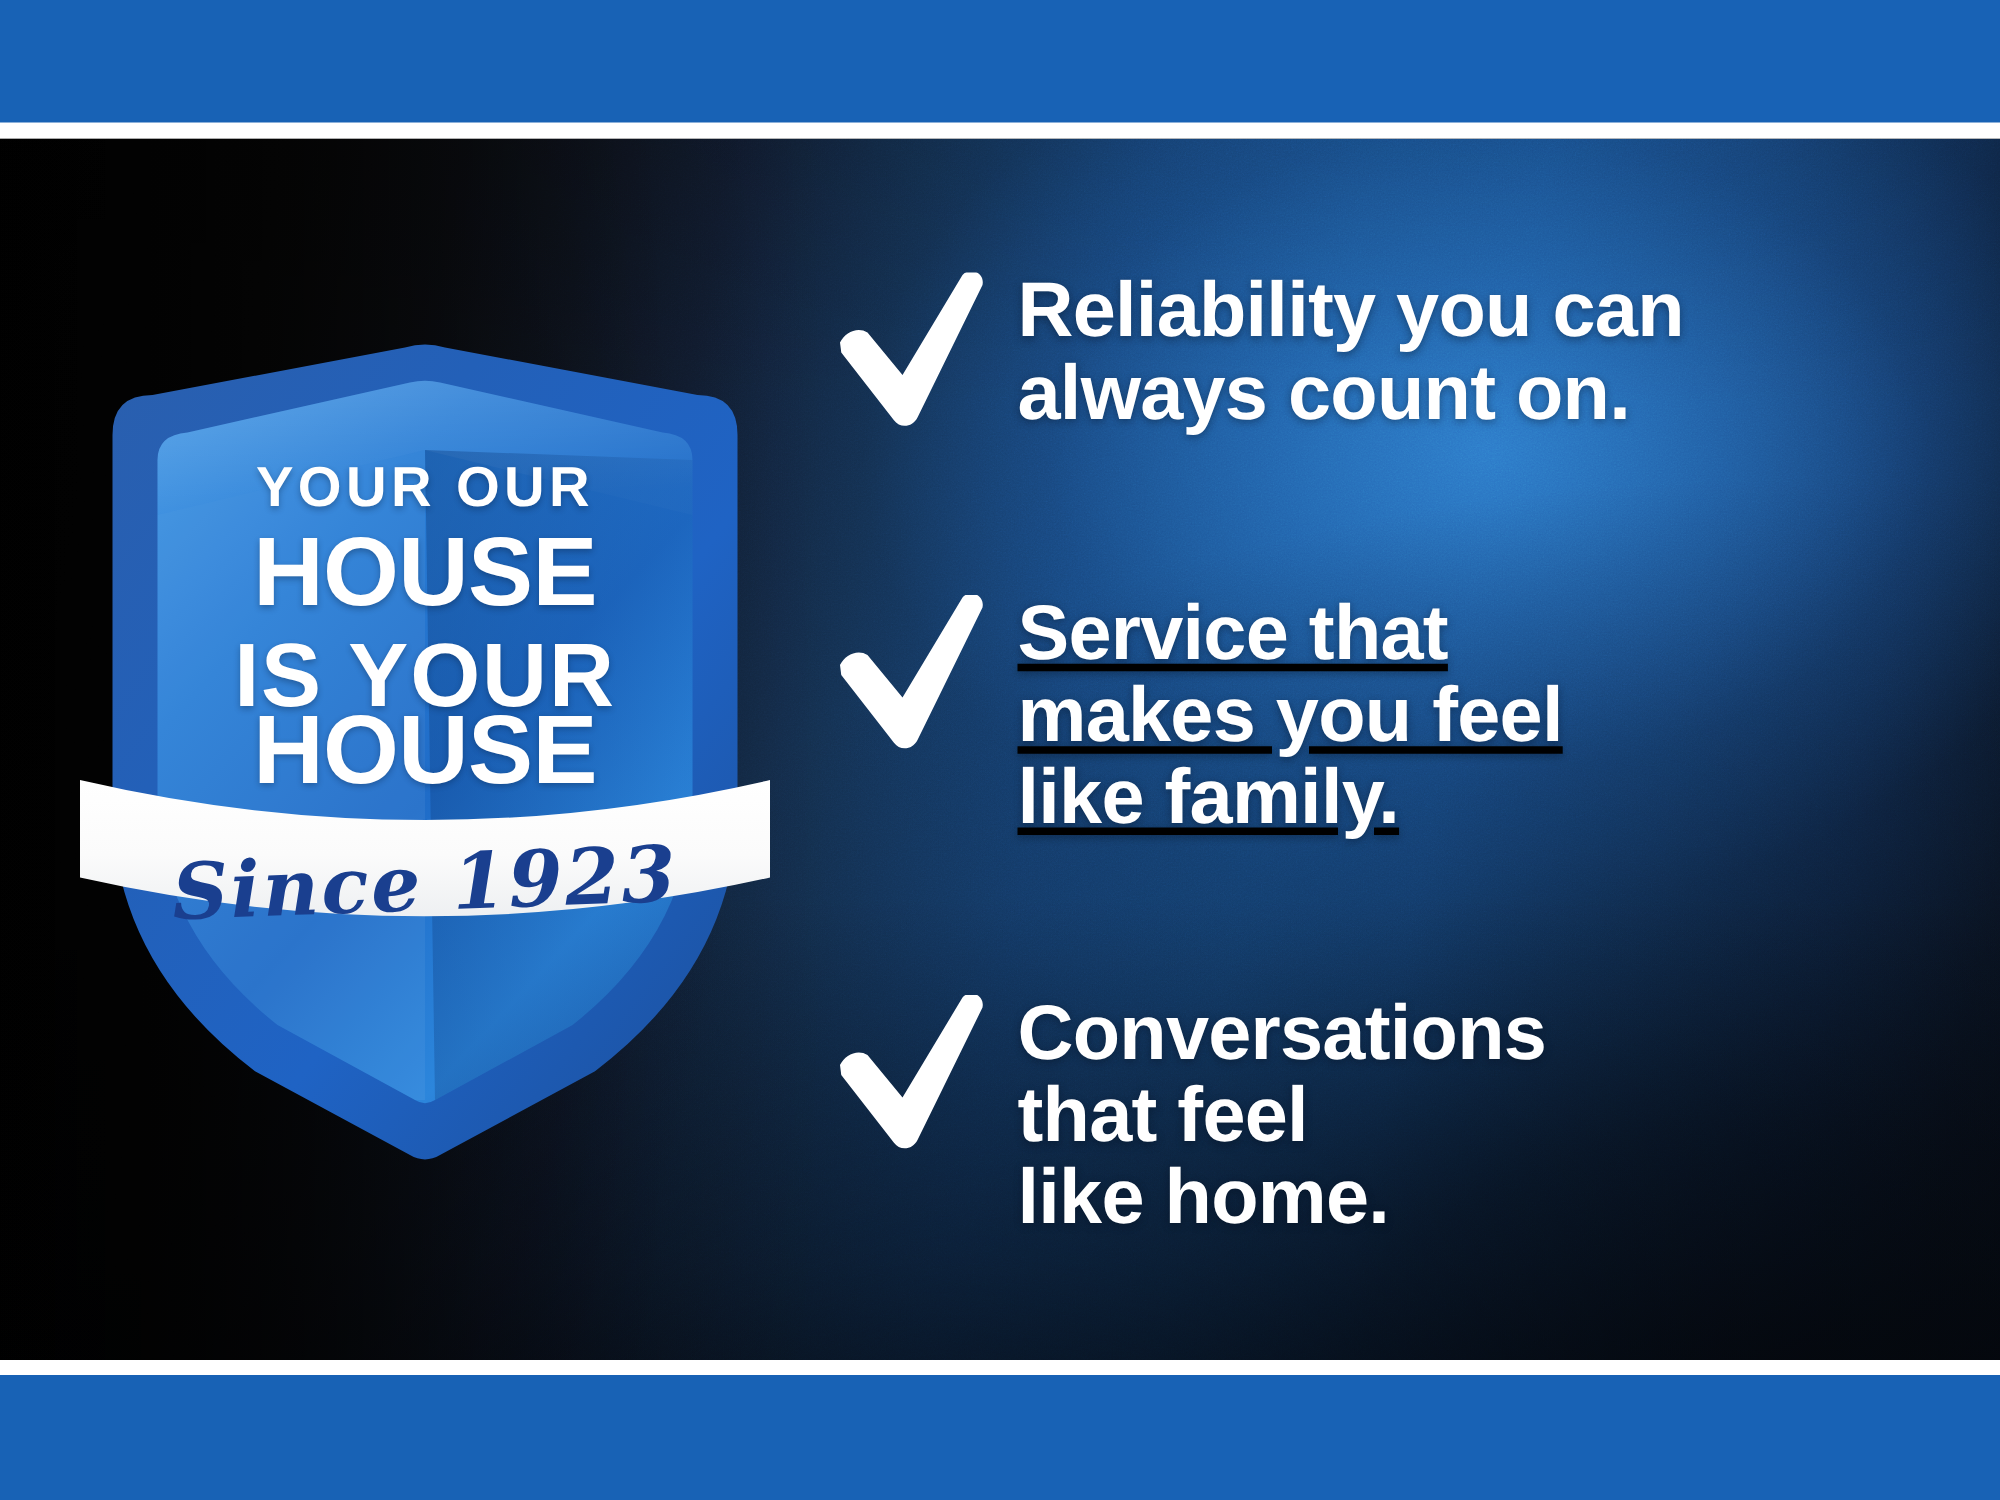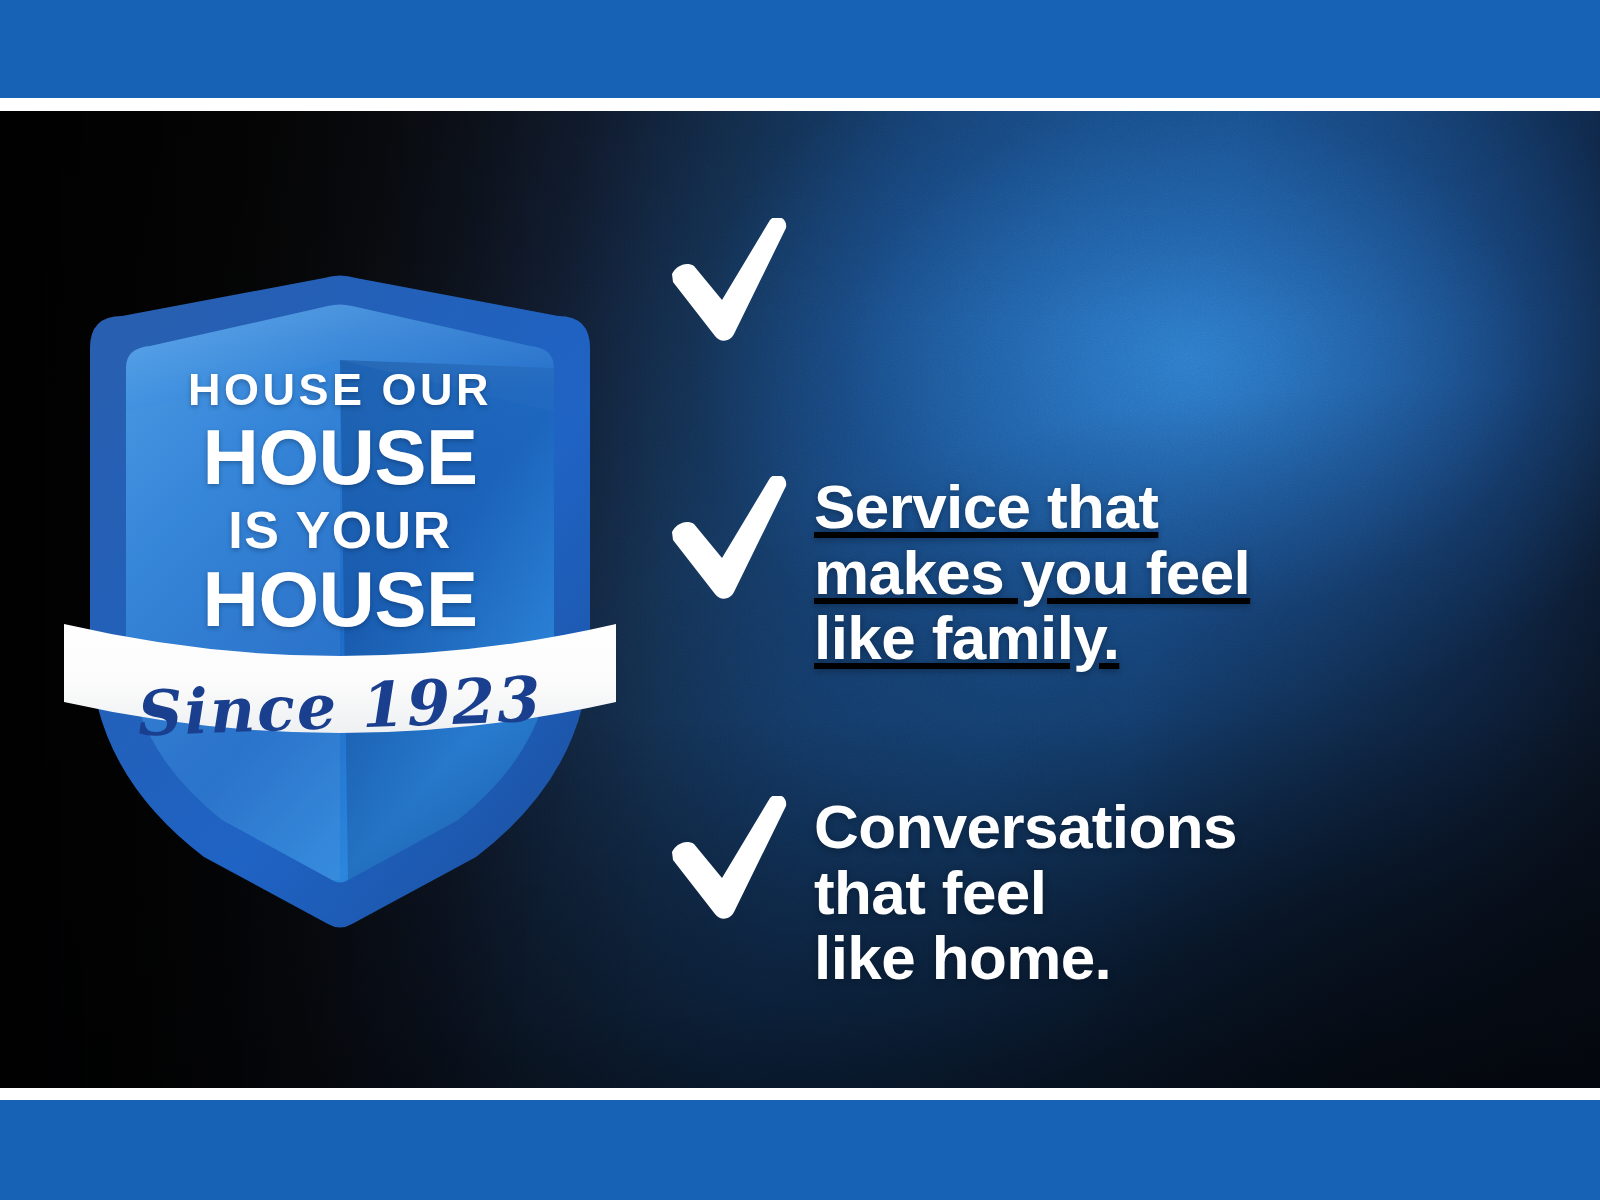--- a/index.html
+++ b/index.html
@@ -118,21 +118,21 @@
     text-align:center;
     color:#ffffff;
     font-family:"Liberation Sans", sans-serif;
     font-weight:bold;
     letter-spacing:1px;
     white-space:nowrap;
     text-shadow:0 2px 5px rgba(6,24,52,0.33);
   }
   .bt-where { top:92px;  font-size:45px; letter-spacing:3.5px; transform:scaleX(1.0); }
   .bt-house1{ top:140px; font-size:78px; letter-spacing:-0.5px; }
-  .bt-isyour{ top:228px; font-size:52px; letter-spacing:1.5px; }
+  .bt-isyour{ top:228px; font-size:72px; letter-spacing:1.5px; }
   .bt-house2{ top:282px; font-size:78px; letter-spacing:-0.5px; }
 
   .since {
     position:absolute;
     left:0; top:398px; width:560px;
     text-align:center;
     color:#1a3f8f;
     font-family:"DejaVu Serif", serif;
     font-style:italic;
     font-weight:bold;
@@ -268,21 +268,21 @@
 
       <path d="M 66 140 L 280 88 L 280 608 L 272 608 L 162 548 Q 66 472 66 364 Z" fill="#ffffff" opacity="0.055"></path>
 
       <path d="M 4 352
                Q 280 416 556 352
                L 556 430
                Q 280 492 4 430 Z" fill="url(#gRibbon)"></path>
     </svg>
 
     <div class="badge-text">
-      <div class="bt-line bt-where">HOUSE OUR</div>
+      <div class="bt-line bt-where">YOUR OUR</div>
       <div class="bt-line bt-house1">HOUSE</div>
       <div class="bt-line bt-isyour">IS YOUR</div>
       <div class="bt-line bt-house2">HOUSE</div>
       <div class="since">Since 1923</div>
     </div>
   </div>
 
   <div class="list">
 
     <div class="row row-0">
@@ -291,20 +291,22 @@
           <path d="M 8 56
                    C 12 48 22 43 30 48
                    L 58 82
                    L 106 2
                    C 112 -5 124 0 122 10
                    L 70 116
                    C 66 124 56 125 51 118
                    L 9 64 Z" fill="#ffffff"></path>
         </svg>
       </div>
+      <div class="row-text">Reliability you can
+always count on.</div>
     </div>
 
     <div class="row row-1">
       <div class="check">
         <svg viewBox="0 0 132 124" xmlns="http://www.w3.org/2000/svg">
           <path d="M 8 56
                    C 12 48 22 43 30 48
                    L 58 82
                    L 106 2
                    C 112 -5 124 0 122 10

